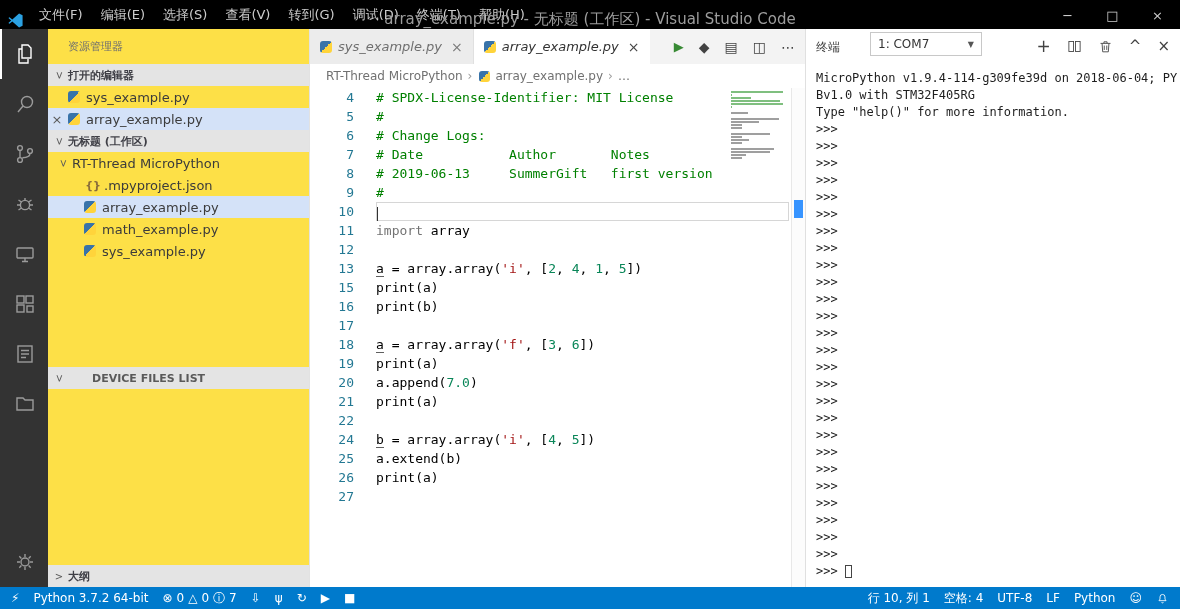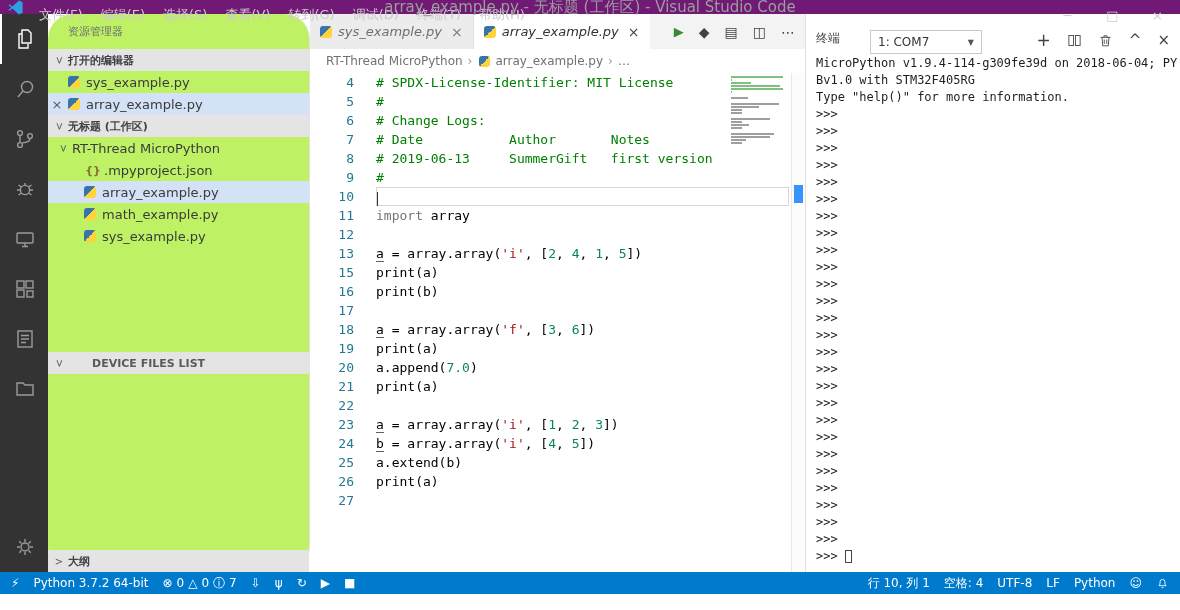--- a/index.html
+++ b/index.html
@@ -1,39 +1,39 @@
 <!DOCTYPE html>
 <html><head>
 <meta charset="utf-8">
 <style>
   * { box-sizing: border-box; margin: 0; padding: 0; }
   html,body { width:1180px; height:610px; overflow:hidden; }
   body { font-family:"DejaVu Sans","Liberation Sans",sans-serif; font-size:13px; color:#333; background:#fff; }
 
   
-  .titlebar { position:relative; height:14px; background:#701a75; display:flex; align-items:center; color:#cccccc; }
+  .titlebar { position:relative; height:29px; background:#000000; display:flex; align-items:flex-end; color:#cccccc; }
   .vscode-logo { width:30px; display:flex; justify-content:center; align-items:center; }
   .menubar { display:flex; height:100%; }
   .menu-item { padding:0 9px; line-height:30px; font-size:13px; cursor:default; }
   .window-title { position:absolute; left:50%; transform:translateX(-50%); color:#9d9d9d; font-size:15px; white-space:nowrap; }
   .window-controls { position:absolute; right:0; top:0; height:30px; display:flex; }
   .window-controls span { width:45px; height:30px; display:flex; align-items:center; justify-content:center; font-size:13px; color:#cccccc; }
 
   
   .main { display:flex; height:558px; }
 
   
   .activitybar { width:48px; background:#333333; display:flex; flex-direction:column; align-items:center; flex:none; }
   .ab-item { width:48px; height:50px; display:flex; align-items:center; justify-content:center; color:#9b9b9b; border-left:2px solid transparent; }
   .ab-item.active { color:#ffffff; border-left:2px solid #ffffff; }
   .ab-item svg { width:24px; height:24px; stroke:currentColor; fill:none; stroke-width:1.4; }
   .ab-spacer { flex:1; }
 
   
-  .sidebar { width:262px; background:#bef264; display:flex; flex-direction:column; flex:none; border-right:1px solid #e2e2e2; color:#3b3b3b;border-radius:25px; }
+  .sidebar { width:262px; background:#fde047; display:flex; flex-direction:column; flex:none; border-right:1px solid #e2e2e2; color:#3b3b3b; }
   .sidebar-title { height:35px; line-height:35px; padding-left:20px; font-size:11px; color:#6f6f6f; }
   .section-header { height:22px; background:#e4e4e4; display:flex; align-items:center; font-size:11px; font-weight:bold; color:#3f3f46; padding-left:4px; flex:none; }
   .chev { display:inline-block; width:14px; font-size:10px; color:#5a5a5a; text-align:center; margin-right:2px; font-weight:normal; }
   .chev.open { transform:rotate(90deg); }
   .row { height:22px; display:flex; align-items:center; font-size:13px; flex:none; }
   .row.selected { background:#d4e2f8; }
   .close-slot { width:18px; text-align:center; color:#5a5a5a; font-size:13px; }
   .py-icon { width:12px; height:12px; flex:none; border-radius:3px; background:linear-gradient(135deg,#3873a9 50%,#ffd43b 50%); margin-right:6px; }
   .py-icon.small { width:11px; height:11px; margin:0 5px 0 2px; }
   .json-icon { width:18px; flex:none; color:#8a6d3b; font-size:11px; font-weight:bold; text-align:center; margin-right:2px; }
@@ -72,21 +72,21 @@
   .tk-p { color:#000000; }
   .tk-u { color:#000000; border-bottom:1px solid #5f5f5f; }
 
   .minimap { position:absolute; top:3px; right:18px; width:56px; }
   .mm-bar { height:2px; margin-bottom:1px; }
   .scrollbar { position:absolute; top:0; right:0; width:14px; height:100%; border-left:1px solid #e8e8e8; background:#fcfcfc; }
   .overview-marker { position:absolute; top:112px; right:2px; width:9px; height:18px; background:#3794ff; }
 
   
   .terminal { width:375px; flex:none; display:flex; flex-direction:column; background:#fff; border-left:1px solid #e0e0e0; }
-  .terminal-header { height:35px; display:flex; align-items:flex-start; padding:16px 10px; flex:none; }
+  .terminal-header { height:35px; display:flex; align-items:flex-end; padding:8px 10px; flex:none; }
   .terminal-title { font-size:12px; color:#424242; margin-right:30px; }
   .terminal-select { display:flex; align-items:center; justify-content:space-between; width:112px; height:24px; border:1px solid #c8c8c8; background:#fff; padding:0 7px; font-size:12px; color:#333; }
   .terminal-select .caret { font-size:8px; color:#555; }
   .terminal-icons { margin-left:auto; display:flex; align-items:center; }
   .ti { margin-left:16px; color:#424242; font-size:15px; display:flex; align-items:center; }
   .ti svg { width:15px; height:15px; stroke:#424242; fill:none; stroke-width:1.4; }
   .terminal-body { flex:1; overflow:hidden; padding:6px 0 0 10px; font-family:"DejaVu Sans Mono","Liberation Mono",monospace; font-size:12px; line-height:17px; color:#1e1e1e; }
   .t-line { white-space:pre; height:17px; }
   .t-cursor { display:inline-block; width:7px; height:13px; border:1px solid #444; vertical-align:middle; }
 
@@ -342,24 +342,20 @@
             <span class="ln">20</span>
             <span class="lc"><span class="tk-p">a.append(</span><span class="tk-n">7.0</span><span class="tk-p">)</span></span>
           </div>
           <div class="code-line">
             <span class="ln">21</span>
             <span class="lc"><span class="tk-p">print(a)</span></span>
           </div>
           <div class="code-line">
             <span class="ln">22</span>
             <span class="lc"></span>
-          </div>
-          <div class="code-line">
-            <span class="ln">23</span>
-            <span class="lc"><span class="tk-u">a</span><span class="tk-p"> = array.array(</span><span class="tk-s">'i'</span><span class="tk-p">, [</span><span class="tk-n">1</span><span class="tk-p">, </span><span class="tk-n">2</span><span class="tk-p">, </span><span class="tk-n">3</span><span class="tk-p">])</span></span>
           </div>
           <div class="code-line">
             <span class="ln">24</span>
             <span class="lc"><span class="tk-u">b</span><span class="tk-p"> = array.array(</span><span class="tk-s">'i'</span><span class="tk-p">, [</span><span class="tk-n">4</span><span class="tk-p">, </span><span class="tk-n">5</span><span class="tk-p">])</span></span>
           </div>
           <div class="code-line">
             <span class="ln">25</span>
             <span class="lc"><span class="tk-p">a.extend(b)</span></span>
           </div>
           <div class="code-line">

